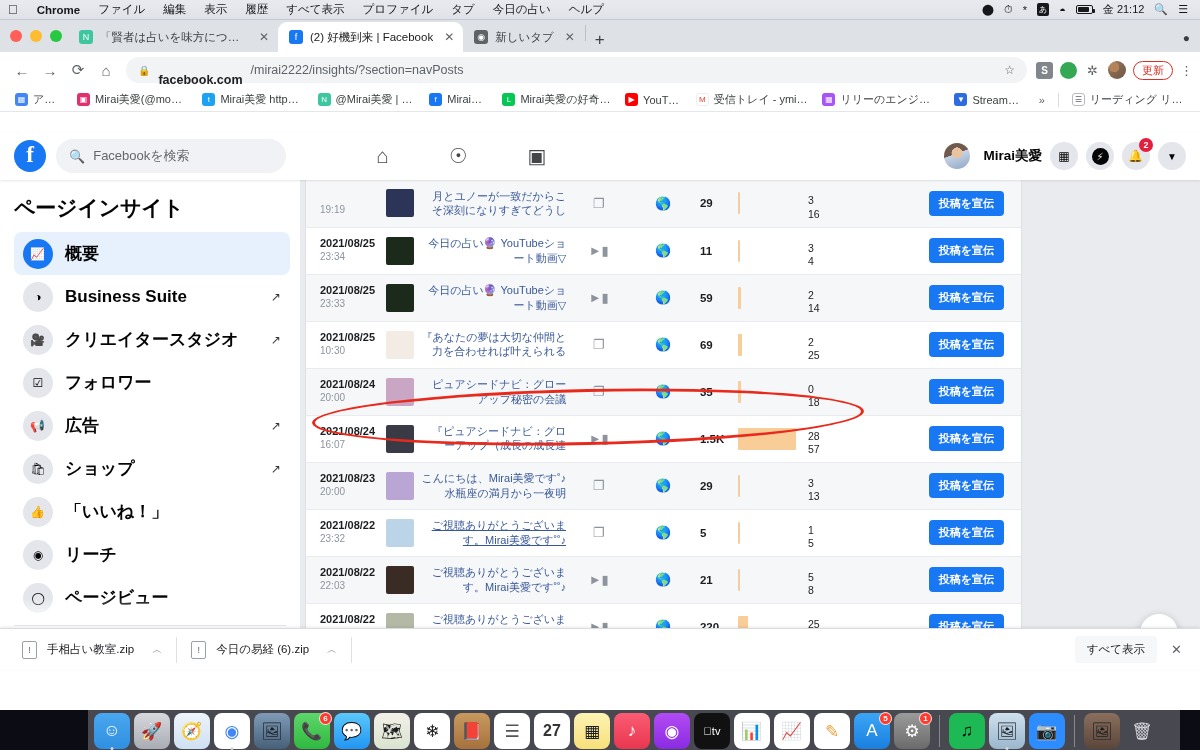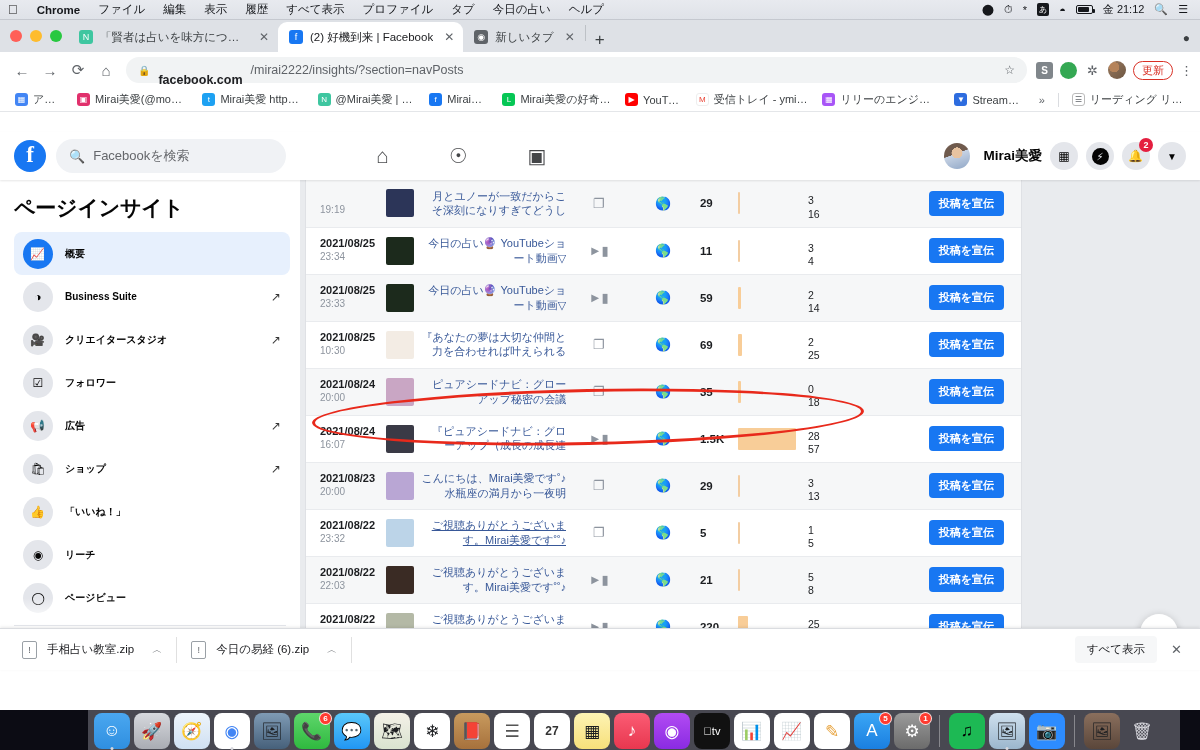--- a/index.html
+++ b/index.html
@@ -93,21 +93,21 @@
   
   .side { width:300px; background:#fff; position:relative; padding:14px 10px 0 14px; }
   .crumb { font-size:11.5px; color:#65676b; margin-bottom:1px;}
   .crumb .sep{ margin:0 3px;}
   .ptitle { font-size:21px; font-weight:bold; color:#050505; letter-spacing:-.2px; margin-bottom:10px;}
   .navlist { }
   .navrow { display:flex; align-items:center; gap:12px; height:43px; padding:0 9px; border-radius:8px; }
   .navrow.sel { background:#e7f0fd; }
   .navicon { width:30px; height:30px; border-radius:50%; background:#e4e6eb; display:flex; align-items:center; justify-content:center; color:#050505; flex:0 0 30px;}
   .navicon.blue { background:#1877f2; color:#fff; }
-  .navlbl { font-size:10px; font-weight:bold; color:#050505;}
+  .navlbl { font-size:17px; font-weight:bold; color:#050505;}
   .navext { margin-left:auto; color:#050505; opacity:.8;}
   .sidefade { position:absolute; left:0; right:0; bottom:46px; height:26px; background:linear-gradient(rgba(255,255,255,0),#fff); }
   .promo { position:absolute; left:14px; right:14px; bottom:10px; height:30px; background:#1877f2; color:#fff; border-radius:6px; display:flex; align-items:center; justify-content:center; gap:7px; font-size:13px; font-weight:bold;}
   .sideline { position:absolute; left:14px; right:14px; bottom:44px; height:1px; background:#e4e6eb;}
 
   
   .content { flex:1; background:#e9ebee; position:relative; overflow:hidden;}
   .card { position:absolute; left:5px; top:0; width:717px; bottom:0; background:#fff; border-left:1px solid #dfe1e5; border-right:1px solid #dfe1e5;}
   table.posts { width:100%; border-collapse:collapse; table-layout:fixed; }
   table.posts td { border-bottom:1px solid #e9ebee; vertical-align:middle; padding:0; }
@@ -749,21 +749,21 @@
       <span class="dicon" style="background:linear-gradient(#d6d8dd,#a9acb3)">🚀</span>
       <span class="dicon" style="background:linear-gradient(#eef4fb,#cfe0f2)">🧭</span>
       <span class="dicon" style="background:#fff;color:#4285f4">◉<i class="ddot"></i></span>
       <span class="dicon" style="background:linear-gradient(#7f9bb5,#46607a)">🖼</span>
       <span class="dicon" style="background:linear-gradient(#5ed66b,#2fb93f);color:#fff">📞<span class="db">6</span></span>
       <span class="dicon" style="background:linear-gradient(#5ac8fa,#2196f3);color:#fff">💬</span>
       <span class="dicon" style="background:linear-gradient(#f4f1e8,#d9e3cf)">🗺</span>
       <span class="dicon" style="background:#fff">❄</span>
       <span class="dicon" style="background:linear-gradient(#c89a5e,#a6713c)">📕</span>
       <span class="dicon" style="background:#fff;color:#555">☰</span>
-      <span class="dicon" style="background:#fff;color:#333;font-size:12px;font-weight:bold;flex-direction:column">27</span>
+      <span class="dicon" style="background:#fff;color:#333;font-size:16px;font-weight:bold;flex-direction:column">27</span>
       <span class="dicon" style="background:linear-gradient(#fdf3b4,#f7e07a)">▦</span>
       <span class="dicon" style="background:linear-gradient(#fb5c74,#e8374f);color:#fff">♪</span>
       <span class="dicon" style="background:linear-gradient(#b24bf3,#8a2be2);color:#fff">◉</span>
       <span class="dicon" style="background:#111;color:#fff;font-size:11px">tv</span>
       <span class="dicon" style="background:#fff;color:#35b24a">📊</span>
       <span class="dicon" style="background:#fff;color:#2f7fd0">📈</span>
       <span class="dicon" style="background:#fff;color:#e8a33d">✎</span>
       <span class="dicon" style="background:linear-gradient(#3ba6f5,#1a7fe0);color:#fff">A<span class="db">5</span></span>
       <span class="dicon" style="background:linear-gradient(#9b9b9b,#6b6b6b);color:#fff">⚙<span class="db">1</span></span>
       <span class="dsep"></span>

